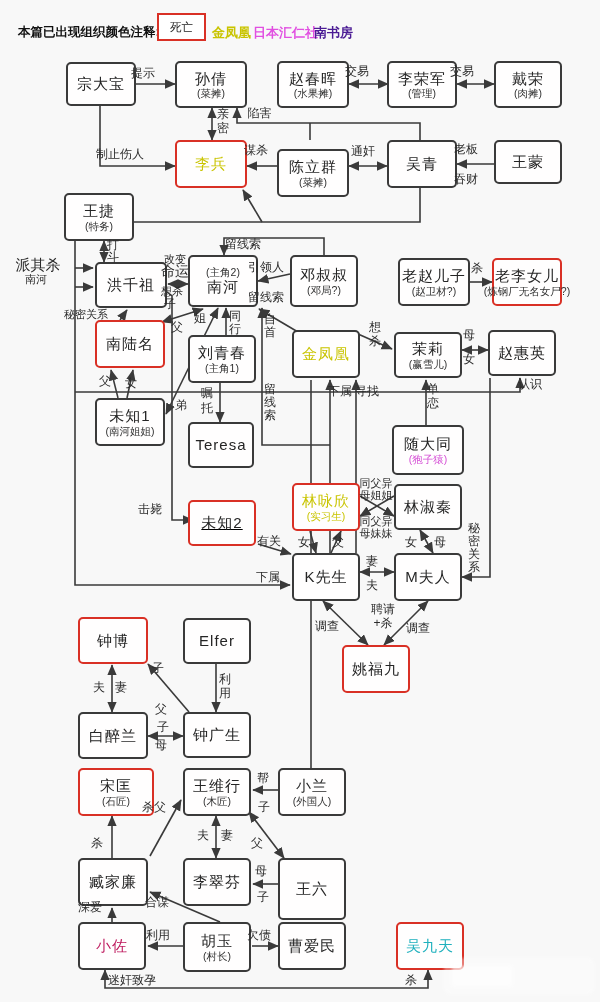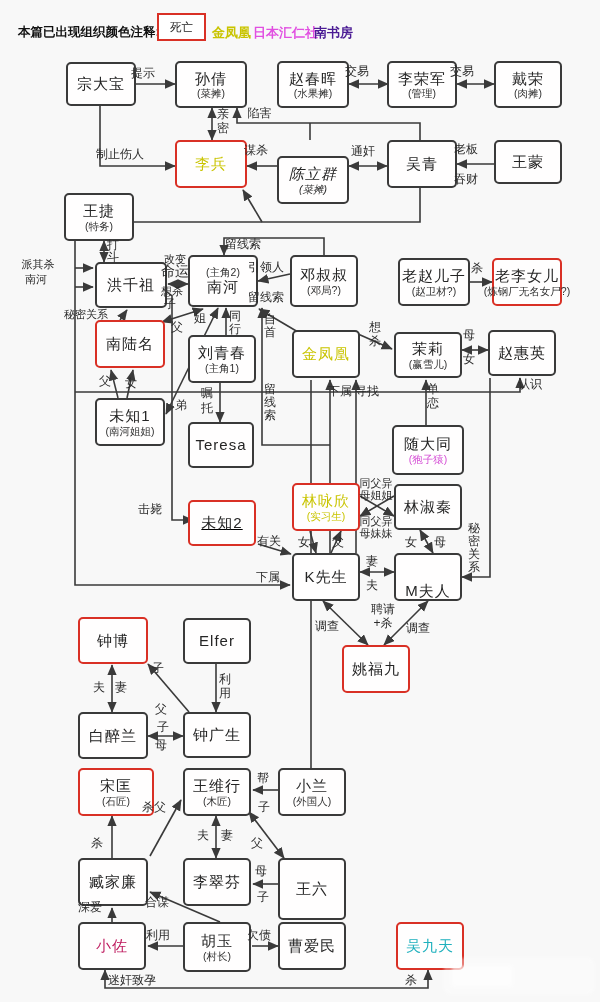--- a/index.html
+++ b/index.html
@@ -124,21 +124,21 @@
         <span class="nm">李荣军</span>
         <span class="sub">(管理)</span>
       </div>
       <div class="node" style="left: 494px; top: 61px; width: 68px; height: 47px;">
         <span class="nm">戴荣</span>
         <span class="sub">(肉摊)</span>
       </div>
       <div class="node dead" style="left: 175px; top: 140px; width: 72px; height: 48px;">
         <span class="nm" style="color: rgb(201, 196, 0);">李兵</span>
       </div>
-      <div class="node" style="left: 277px; top: 156px; width: 72px; height: 48px; font-style: italic;">
+      <div class="node" style="left: 277px; top: 149px; width: 72px; height: 48px;">
         <span class="nm">陈立群</span>
         <span class="sub">(菜摊)</span>
       </div>
       <div class="node" style="left: 387px; top: 140px; width: 70px; height: 48px;">
         <span class="nm">吴青</span>
       </div>
       <div class="node" style="left: 494px; top: 140px; width: 68px; height: 44px;">
         <span class="nm">王蒙</span>
       </div>
       <div class="node" style="left: 64px; top: 193px; width: 70px; height: 48px;">
@@ -198,21 +198,21 @@
       <div class="node dead" style="left: 292px; top: 483px; width: 68px; height: 48px;">
         <span class="nm" style="color: rgb(201, 196, 0);">林咏欣</span>
         <span class="sub" style="color: rgb(201, 196, 0);">(实习生)</span>
       </div>
       <div class="node" style="left: 394px; top: 484px; width: 68px; height: 46px;">
         <span class="nm">林淑秦</span>
       </div>
       <div class="node" style="left: 292px; top: 553px; width: 68px; height: 48px;">
         <span class="nm">K先生</span>
       </div>
-      <div class="node" style="left: 394px; top: 553px; width: 68px; height: 48px; justify-content: flex-end;">
+      <div class="node" style="left: 394px; top: 553px; width: 68px; height: 48px;">
         <span class="nm">M夫人</span>
       </div>
       <div class="node dead" style="left: 78px; top: 617px; width: 70px; height: 47px;">
         <span class="nm">钟博</span>
       </div>
       <div class="node" style="left: 183px; top: 618px; width: 68px; height: 46px;">
         <span class="nm">Elfer</span>
       </div>
       <div class="node dead" style="left: 342px; top: 645px; width: 68px; height: 48px;">
         <span class="nm">姚福九</span>
@@ -265,21 +265,21 @@
       <div class="elabel" style="left: 223px; top: 114px;">亲</div>
       <div class="elabel" style="left: 223px; top: 128px;">密</div>
       <div class="elabel" style="left: 252px; top: 113px; padding-left: 15px;">陷害</div>
       <div class="elabel" style="left: 120px; top: 154px;">制止伤人</div>
       <div class="elabel" style="left: 256px; top: 150px;">谋杀</div>
       <div class="elabel" style="left: 363px; top: 151px;">通奸</div>
       <div class="elabel" style="left: 466px; top: 149px;">老板</div>
       <div class="elabel" style="left: 466px; top: 179px;">吞财</div>
       <div class="elabel" style="left: 113px; top: 245px;">打</div>
       <div class="elabel" style="left: 113px; top: 257px;">斗</div>
-      <div class="elabel" style="left: 38px; top: 264px; font-size: 11px;">派其杀</div>
+      <div class="elabel" style="left: 38px; top: 264px; font-size: 15px;">派其杀</div>
       <div class="elabel" style="left: 36px; top: 279px; font-size: 11px;">南河</div>
       <div class="elabel" style="left: 243px; top: 244px;">留线索</div>
       <div class="elabel" style="left: 175px; top: 259px; font-size: 11px;">改变</div>
       <div class="elabel" style="left: 175px; top: 271px; font-size: 14px;">命运</div>
       <div class="elabel" style="left: 172px; top: 291px; font-size: 11px;">想杀</div>
       <div class="elabel" style="left: 266px; top: 267px;">引领人</div>
       <div class="elabel" style="left: 266px; top: 297px;">留线索</div>
       <div class="elabel" style="left: 477px; top: 268px;">杀</div>
       <div class="elabel" style="left: 86px; top: 314px; font-size: 11px;">秘密关系</div>
       <div class="elabel" style="left: 170px; top: 304px;">子</div>

